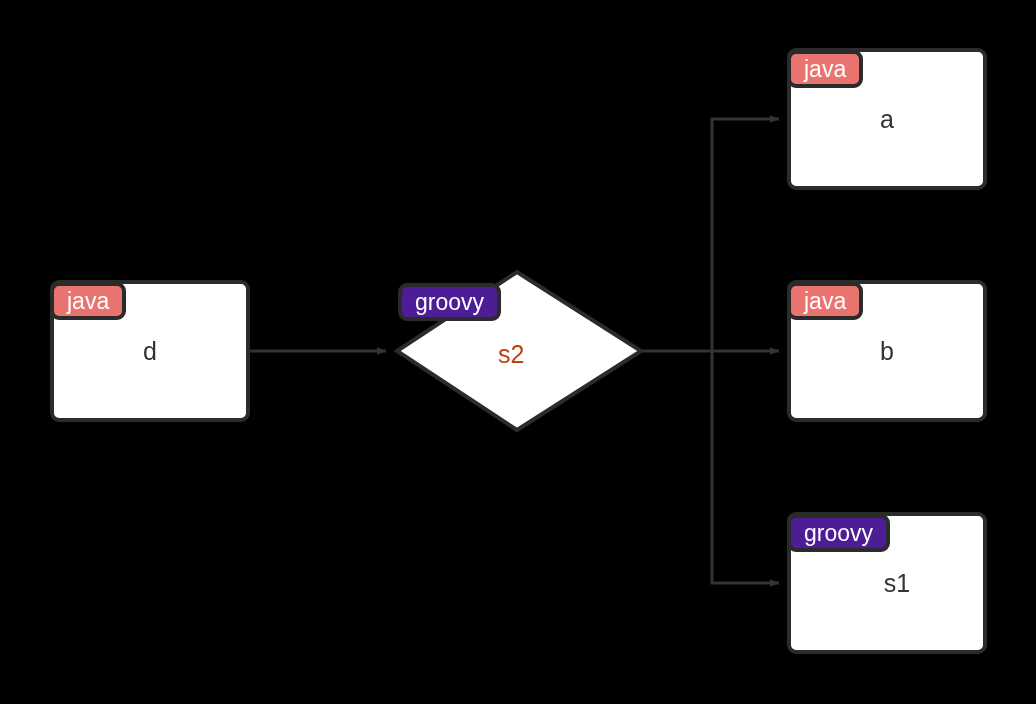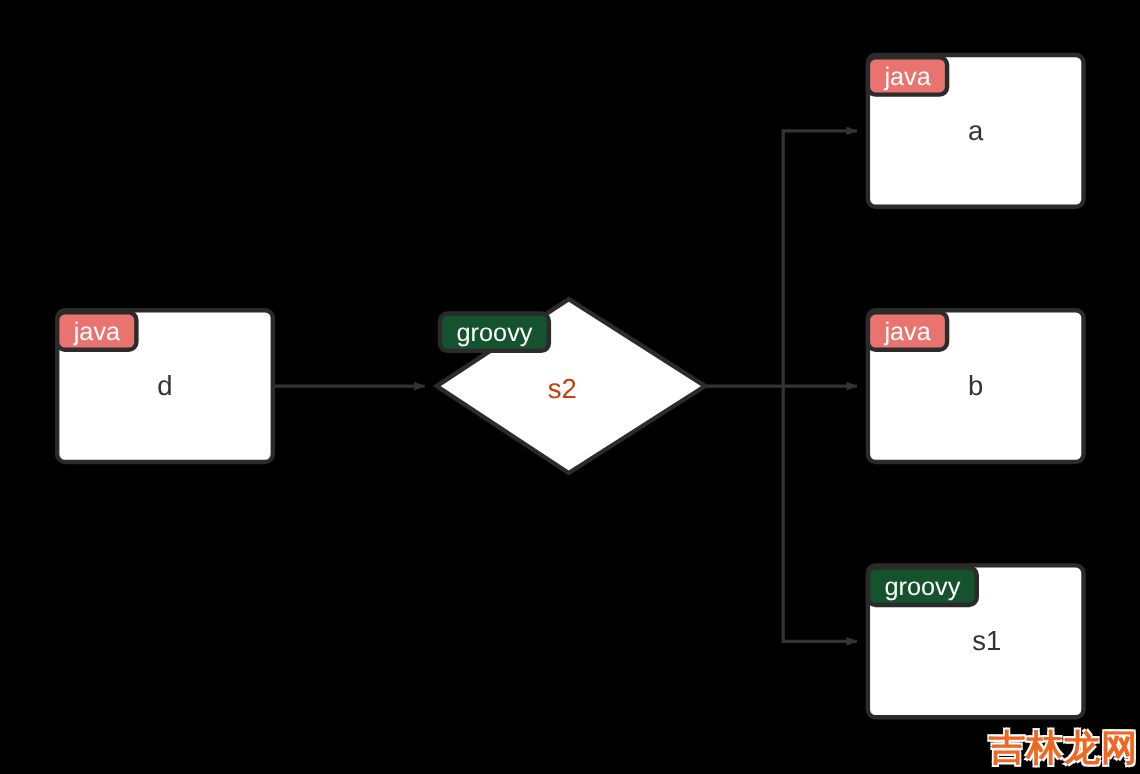--- a/index.html
+++ b/index.html
@@ -53,21 +53,21 @@
     z-index: 5;
   }
   .badge-label {
     font-size: 23px;
     color: #ffffff;
     line-height: 1;
     white-space: nowrap;
     user-select: none;
   }
   .badge-java { background: #e8736f; }
-  .badge-groovy { background: #14532d; }
+  .badge-groovy { background: #4c1d95; }
   .decision {
     position: absolute;
   }
   .decision-label {
     position: absolute;
     font-size: 25px;
     color: #c2410c;
     line-height: 1;
     user-select: none;
     white-space: nowrap;
@@ -147,15 +147,14 @@
     <span class="badge-label">java</span>
   </div>
 
   <div class="node" style="left:787px; top:512px; width:200px; height:142px;padding-left:20px;">
     <span class="node-label">s1</span>
   </div>
   <div class="badge badge-groovy" style="left:787px; top:514px;">
     <span class="badge-label">groovy</span>
   </div>
 
-  <div id="watermark" style="left:899px; top:658px;">吉林龙网</div>
 
 </div>
 
 </body></html>

